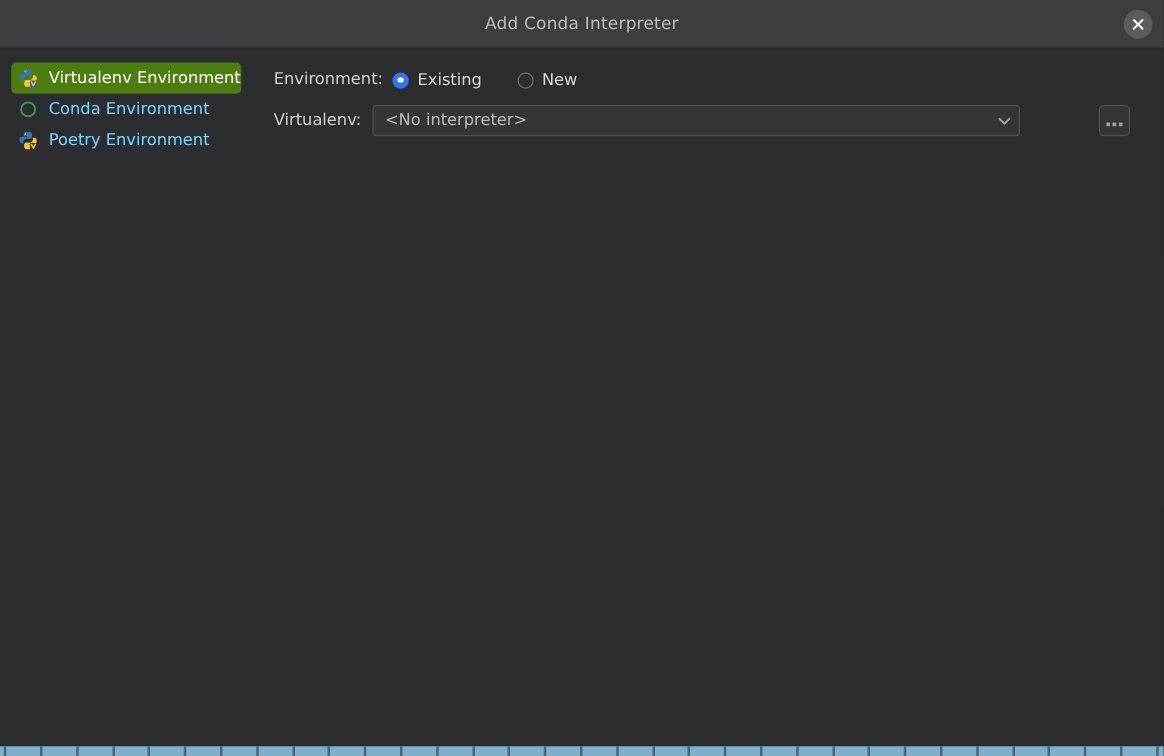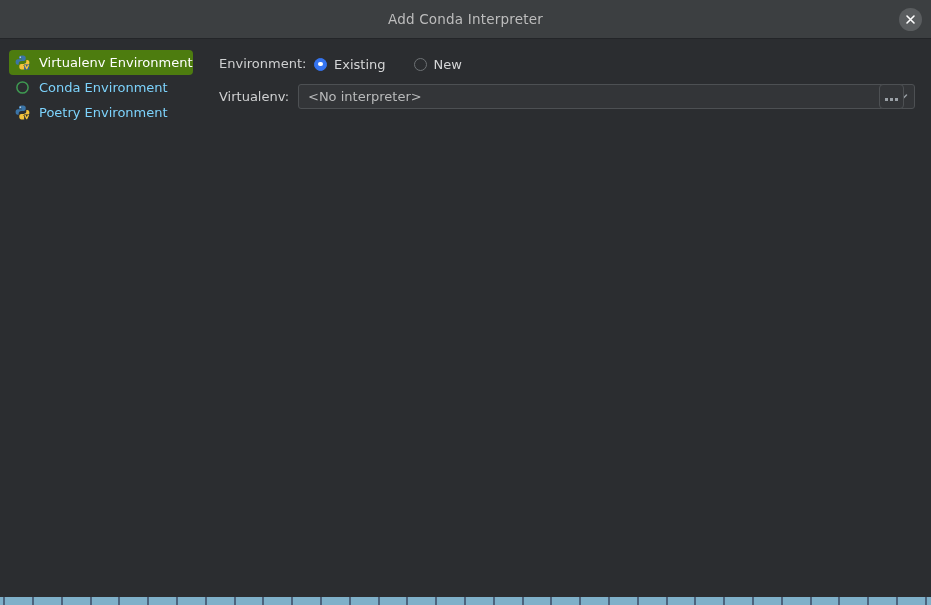--- a/index.html
+++ b/index.html
@@ -168,21 +168,21 @@
     font-size: 13px;
     color: #d5d6d7;
     user-select: none;
   }
 
   
   .combo {
     position: absolute;
     left: 96px;
     top: 0;
-    width: 617px;
+    width: 518px;
     height: 25px;
     background: #333538;
     border: 1px solid #4d5053;
     border-radius: 3px;
     box-sizing: border-box;
     display: flex;
     align-items: center;
     cursor: pointer;
   }
   .combo-value {

